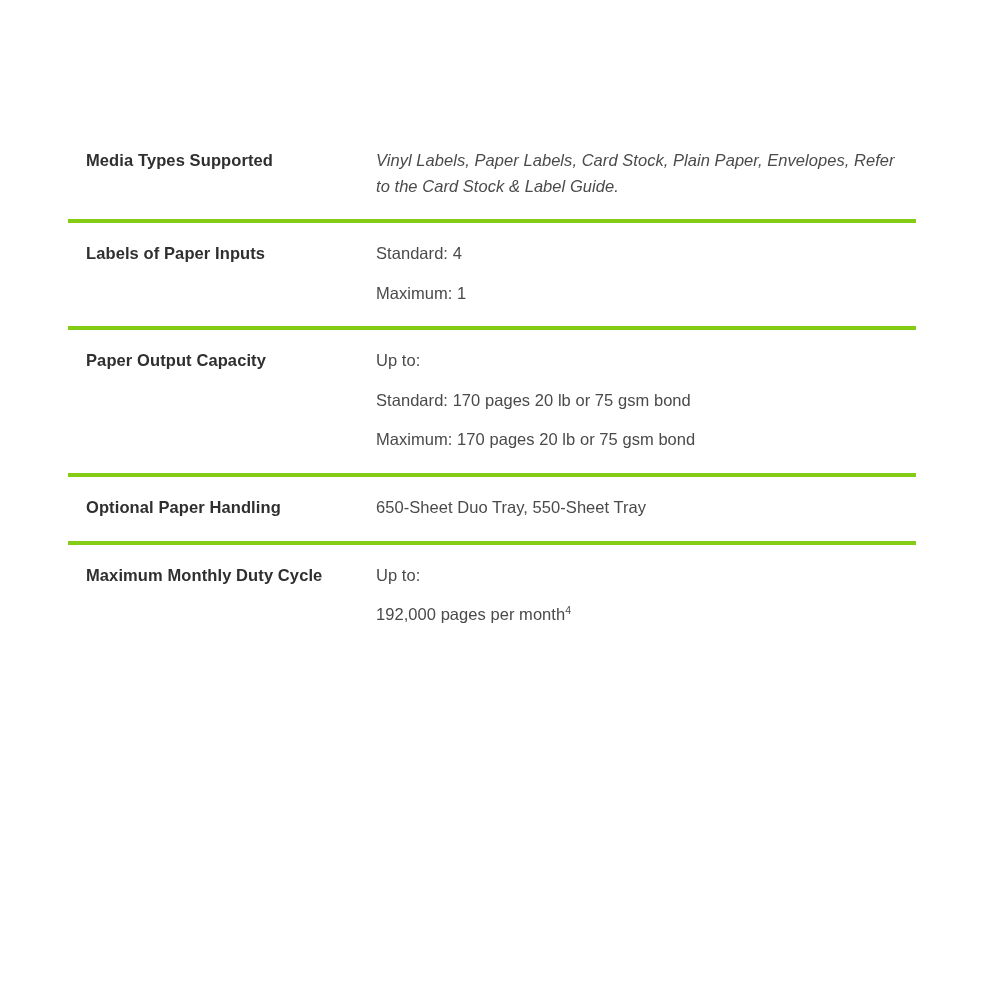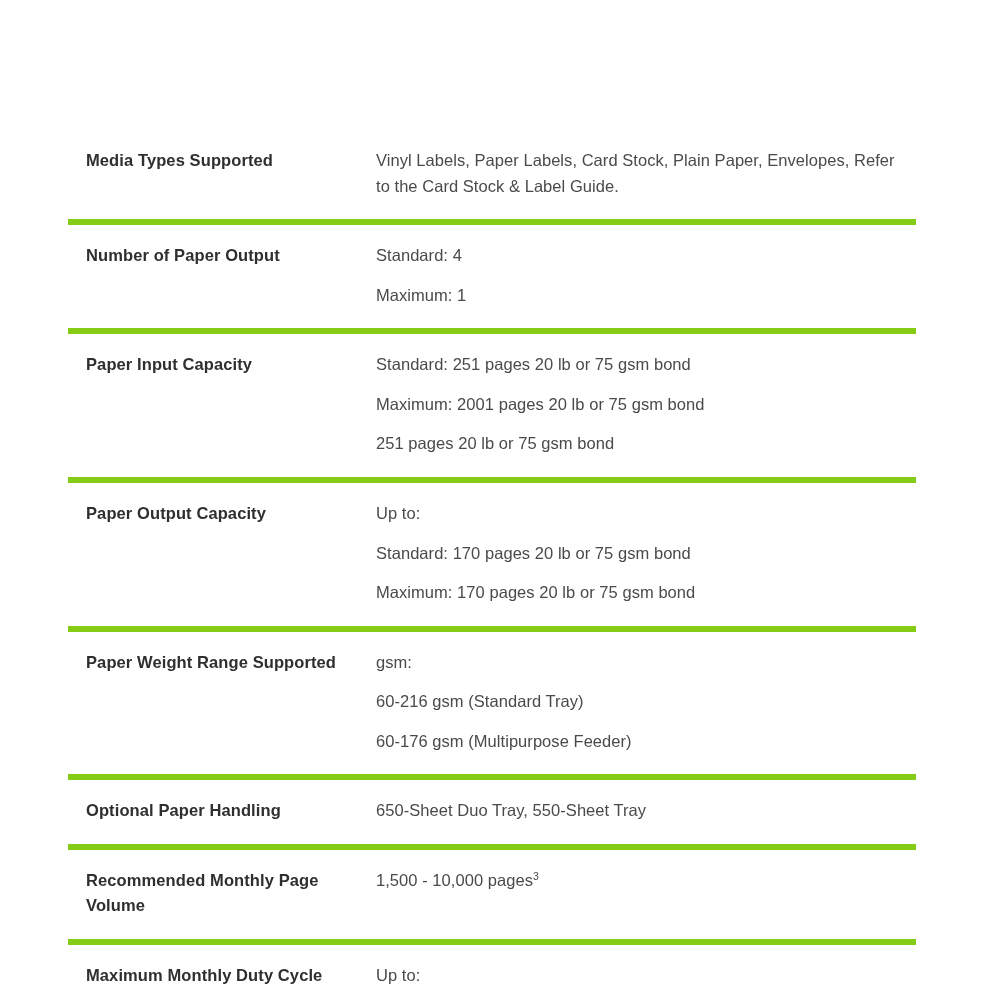--- a/index.html
+++ b/index.html
@@ -18,21 +18,21 @@
     position: absolute;
     left: 68px;
     top: 130px;
     width: 848px;
   }
   .spec-table {
     width: 100%;
     border-collapse: collapse;
   }
   .spec-table tr {
-    border-bottom: 6px solid #84cc16;
+    border-bottom: 4px solid #84cc16;
   }
   .spec-table tr:first-child {
     border-top: none;
   }
   .spec-table tr:last-child {
     border-bottom: none;
   }
   .label-cell {
     width: 270px;
     vertical-align: top;
@@ -54,20 +54,21 @@
   }
   .value-line {
     margin: 0 0 14px 0;
   }
   .value-line:last-child {
     margin-bottom: 0;
   }
   .value-line.wrap {
     margin-bottom: 0;
     max-width: 570px;
+    font-style: italic;
   }
   sup {
     font-size: 10.5px;
     vertical-align: super;
     line-height: 0;
   }
 </style>
 </head>
 <body>
 
@@ -76,67 +77,45 @@
     <tbody>
 
       <tr>
         <td class="label-cell">Media Types Supported</td>
         <td class="value-cell">
           <p class="value-line wrap">Vinyl Labels, Paper Labels, Card Stock, Plain Paper, Envelopes, Refer to the Card Stock &amp; Label Guide.</p>
         </td>
       </tr>
 
       <tr>
-        <td class="label-cell">Number of Paper Output</td>
+        <td class="label-cell">Labels of Paper Inputs</td>
         <td class="value-cell">
           <p class="value-line">Standard: 4</p>
           <p class="value-line">Maximum: 1</p>
         </td>
       </tr>
 
-      <tr>
-        <td class="label-cell">Paper Input Capacity</td>
-        <td class="value-cell">
-          <p class="value-line">Standard: 251 pages 20 lb or 75 gsm bond</p>
-          <p class="value-line">Maximum: 2001 pages 20 lb or 75 gsm bond</p>
-          <p class="value-line">251 pages 20 lb or 75 gsm bond</p>
-        </td>
-      </tr>
 
       <tr>
         <td class="label-cell">Paper Output Capacity</td>
         <td class="value-cell">
           <p class="value-line">Up to:</p>
           <p class="value-line">Standard: 170 pages 20 lb or 75 gsm bond</p>
           <p class="value-line">Maximum: 170 pages 20 lb or 75 gsm bond</p>
         </td>
       </tr>
 
-      <tr>
-        <td class="label-cell">Paper Weight Range Supported</td>
-        <td class="value-cell">
-          <p class="value-line">gsm:</p>
-          <p class="value-line">60-216 gsm (Standard Tray)</p>
-          <p class="value-line">60-176 gsm (Multipurpose Feeder)</p>
-        </td>
-      </tr>
 
       <tr>
         <td class="label-cell">Optional Paper Handling</td>
         <td class="value-cell">
           <p class="value-line">650-Sheet Duo Tray, 550-Sheet Tray</p>
         </td>
       </tr>
 
-      <tr>
-        <td class="label-cell">Recommended Monthly Page Volume</td>
-        <td class="value-cell">
-          <p class="value-line"><span>1,500 - 10,000 pages</span><sup>3</sup></p>
-        </td>
-      </tr>
 
       <tr>
         <td class="label-cell">Maximum Monthly Duty Cycle</td>
         <td class="value-cell">
           <p class="value-line">Up to:</p>
           <p class="value-line"><span>192,000 pages per month</span><sup>4</sup></p>
         </td>
       </tr>
 
     </tbody>

